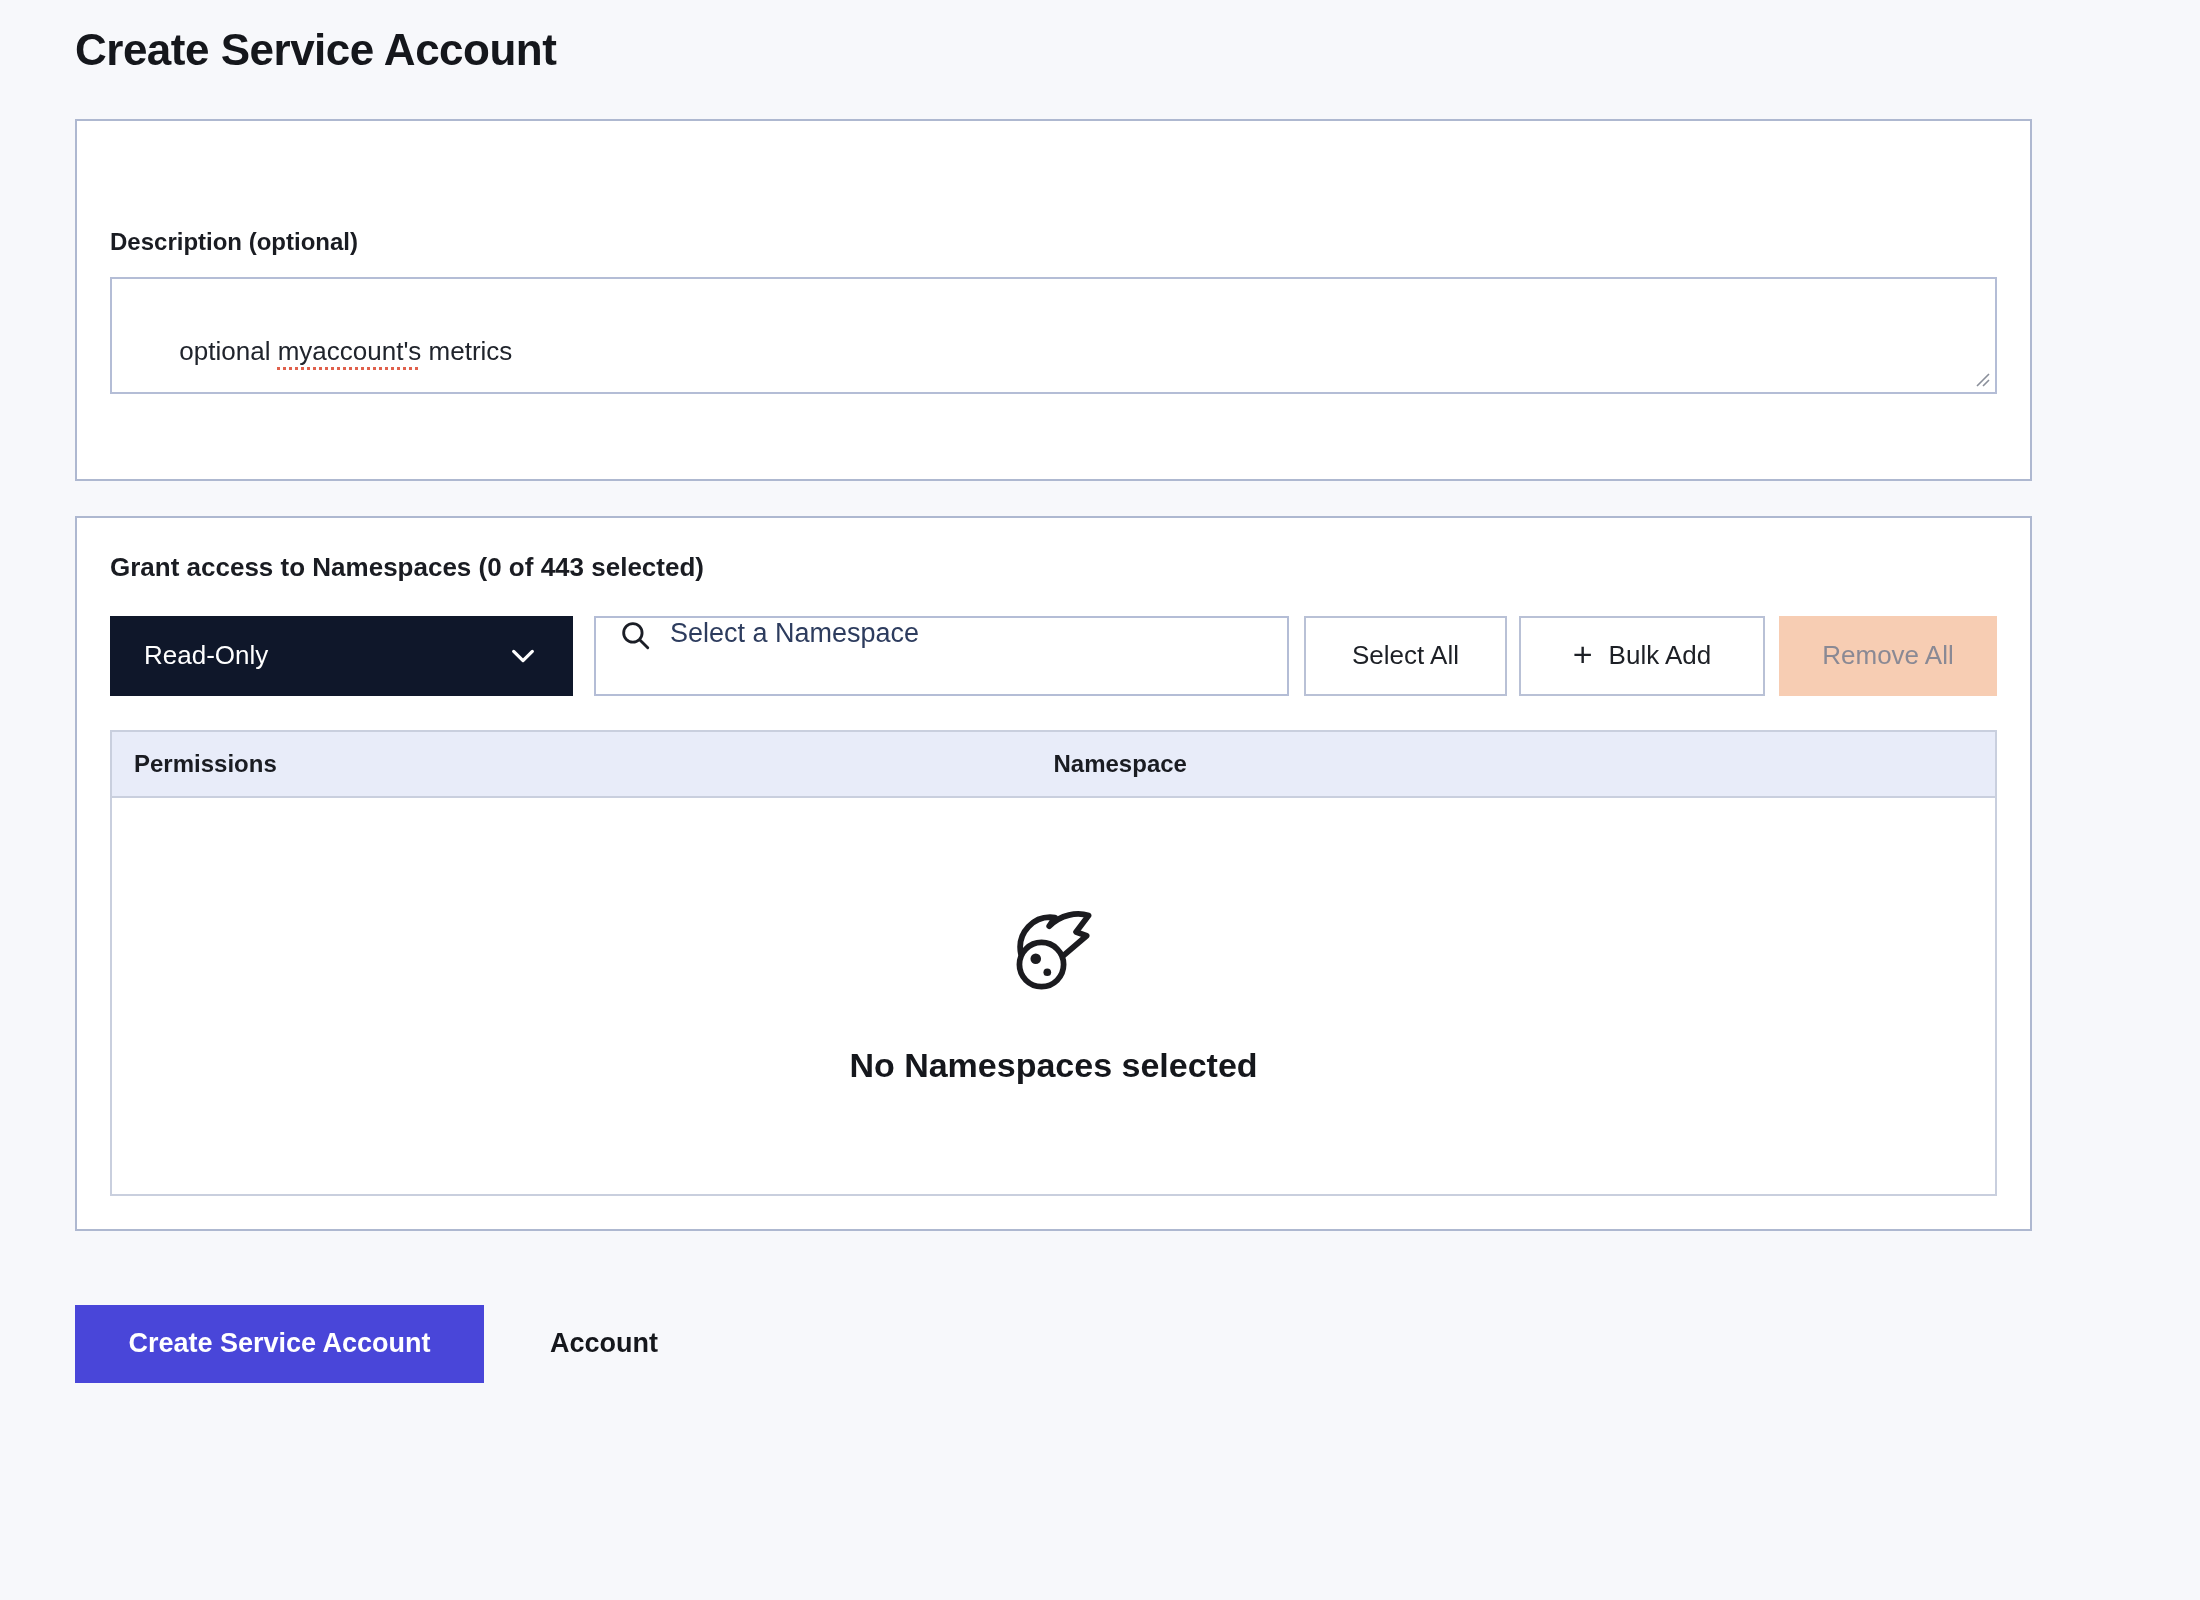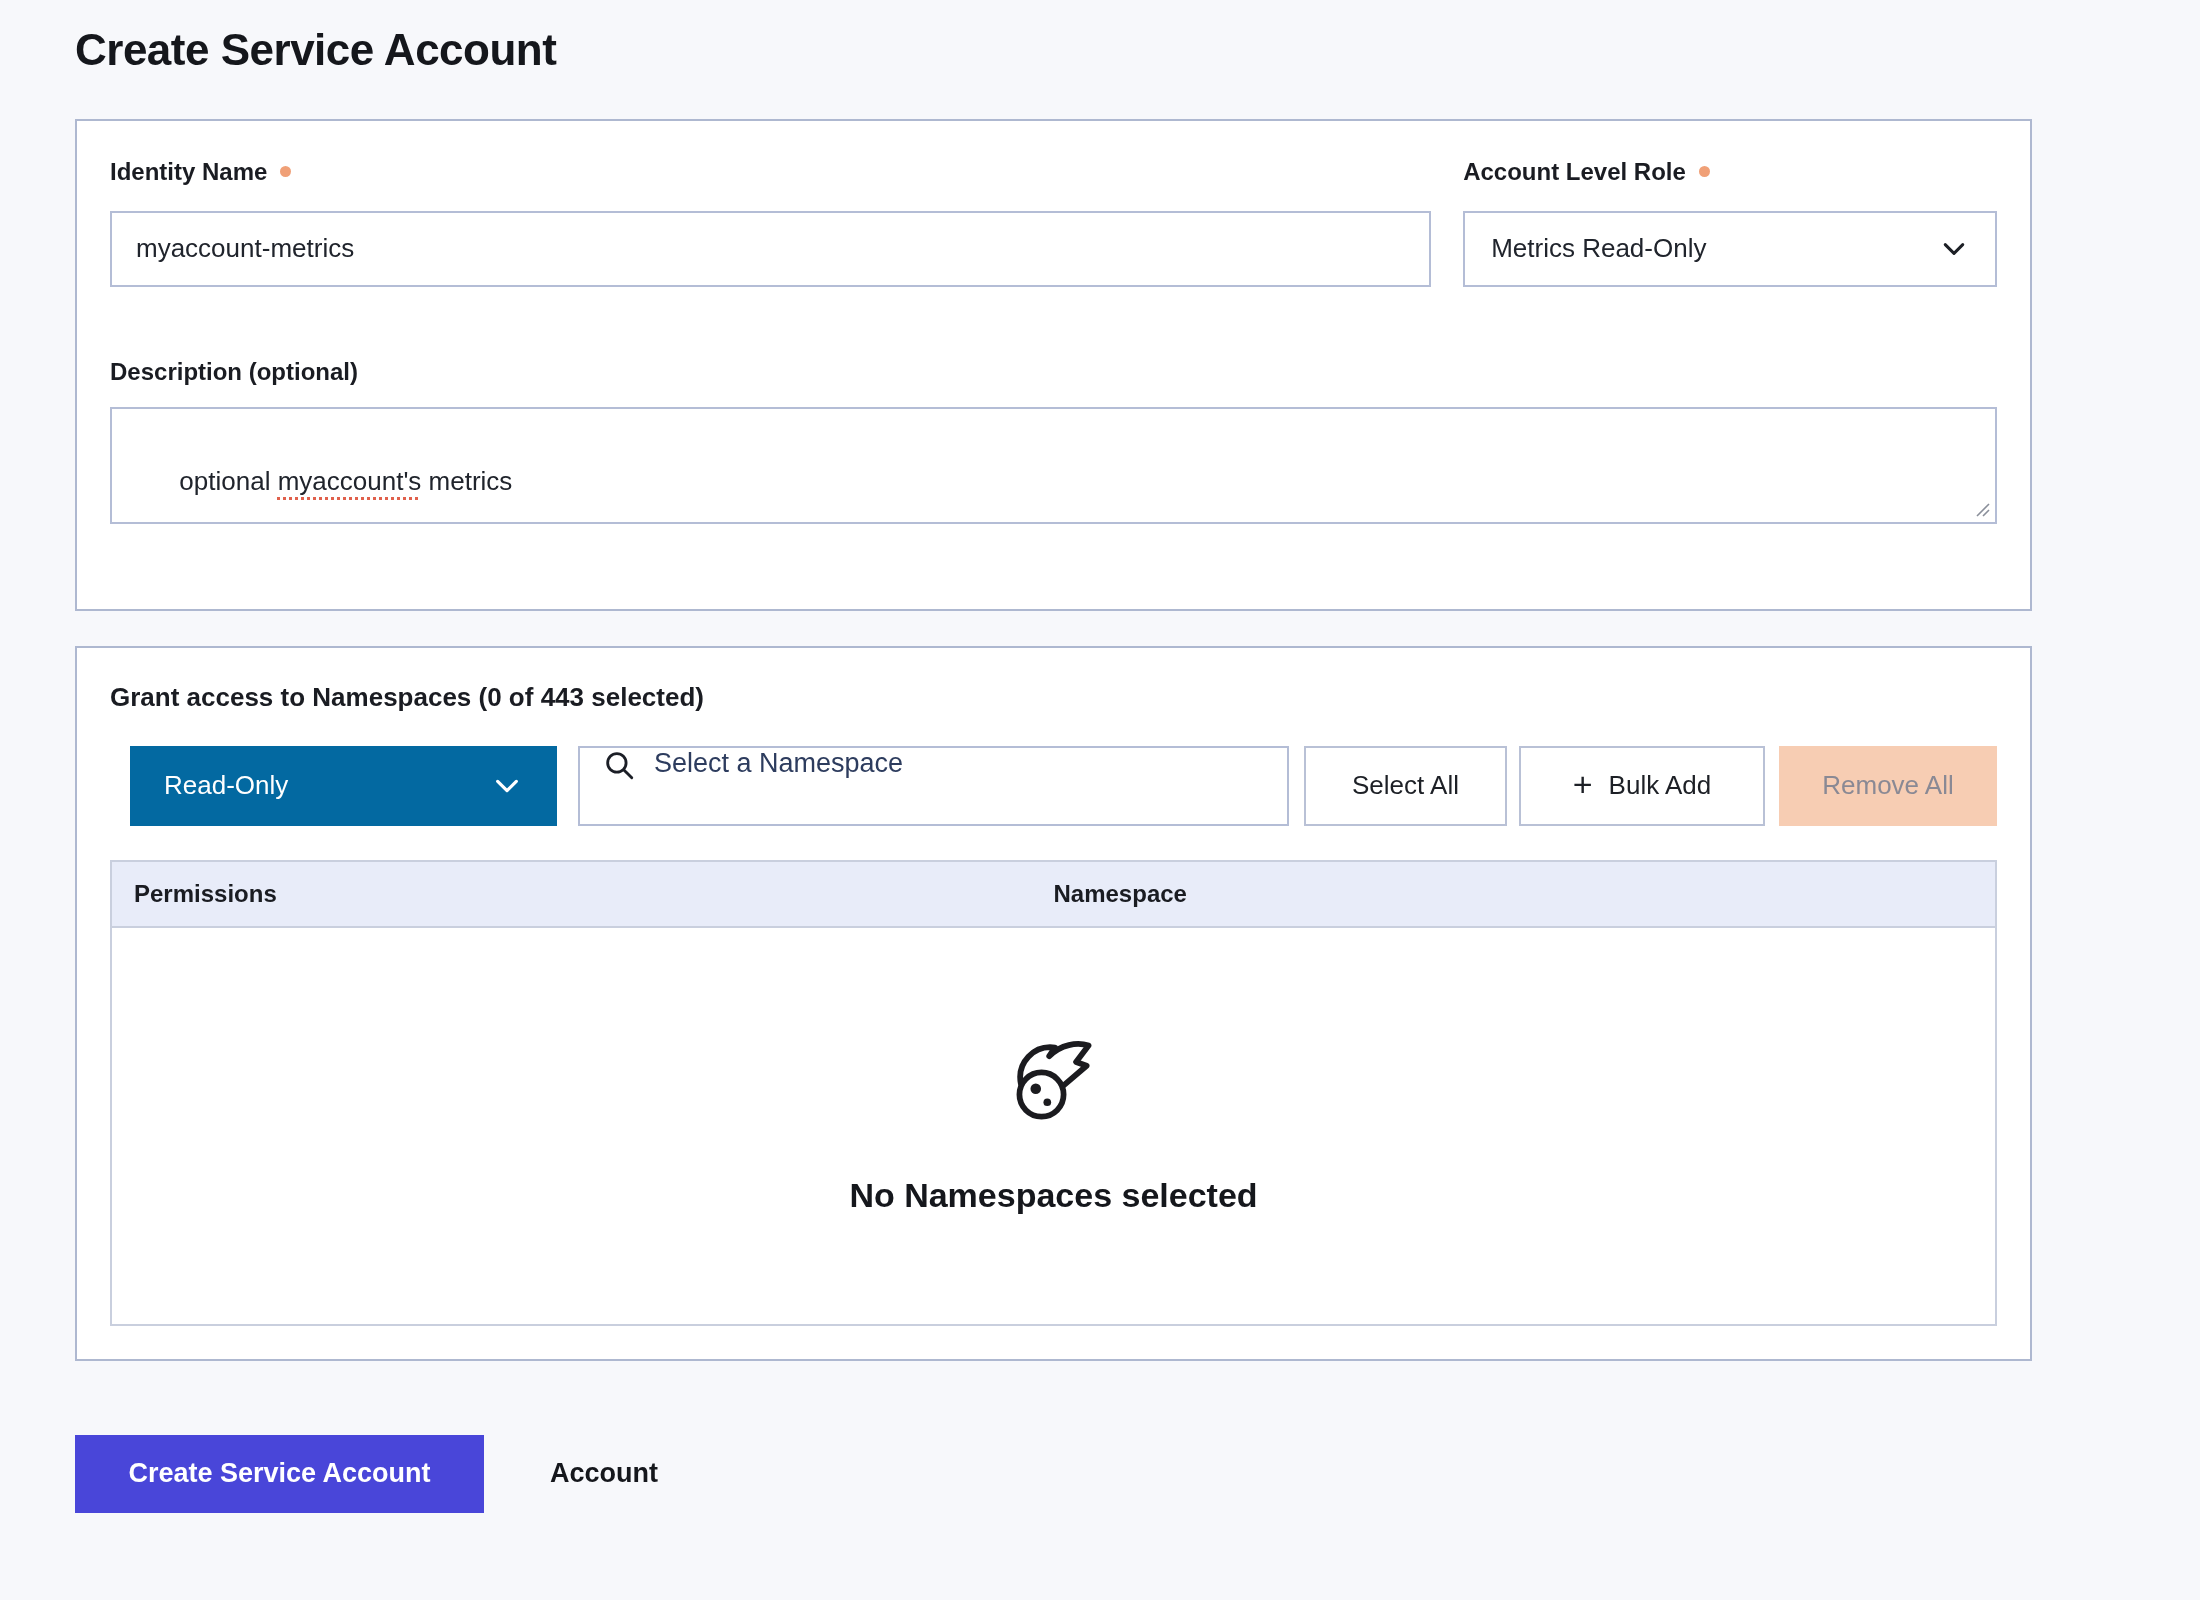--- a/index.html
+++ b/index.html
@@ -121,28 +121,27 @@
     font-family: "Liberation Sans", sans-serif;
     font-size: 26px;
     cursor: pointer;
     border-radius: 0;
     background: #fff;
     border: 2px solid #b9c1d6;
     color: #1d2026;
     font-weight: 500;
   }
   .btn-permission {
-    width: 427px;
-    background: #0369a1;
+    width: 463px;
+    background: #0f172a;
     border: none;
     color: #ffffff;
     justify-content: space-between;
     padding: 0 34px;
     font-weight: 500;
-    margin-left: 20px;
   }
   .search-box {
     flex: 1;
     margin-left: 21px;
     border: 2px solid #b4bdd6;
     background: #fff;
     display: flex;
     align-items: flex-start;
     gap: 18px;
     padding: 0 22px;
@@ -229,42 +228,20 @@
   }
 </style>
 </head>
 <body>
 
 <div class="content">
 
   <h1 class="page-title">Create Service Account</h1>
 
   <div class="panel panel-1">
-    <div class="field-row">
-      <div class="field-identity">
-        <div class="field-label">
-          <span>Identity Name</span>
-          <span class="req-dot"></span>
-        </div>
-        <input class="text-input" type="text" value="myaccount-metrics" style="">
-      </div>
-
-      <div class="field-role">
-        <div class="field-label">
-          <span>Account Level Role</span>
-          <span class="req-dot"></span>
-        </div>
-        <div class="select-box">
-          <span>Metrics Read-Only</span>
-          <svg class="chev" width="30" height="30" viewBox="0 0 24 24">
-            <path d="M5 8.5 L12 15.5 L19 8.5" fill="none" stroke="#1d2026" stroke-width="2.4" stroke-linecap="round" stroke-linejoin="round"></path>
-          </svg>
-        </div>
-      </div>
-    </div>
 
     <div class="field-label desc-label">
       <span>Description (optional)</span>
     </div>
     <div class="textarea">
       <span>optional </span><span class="misspell">myaccount's</span><span> metrics</span>
       <svg class="resize-handle" viewBox="0 0 18 18">
         <path d="M4 16 L16 4 M10 16 L16 10" stroke="#8a8f9a" stroke-width="1.6" fill="none"></path>
       </svg>
     </div>

